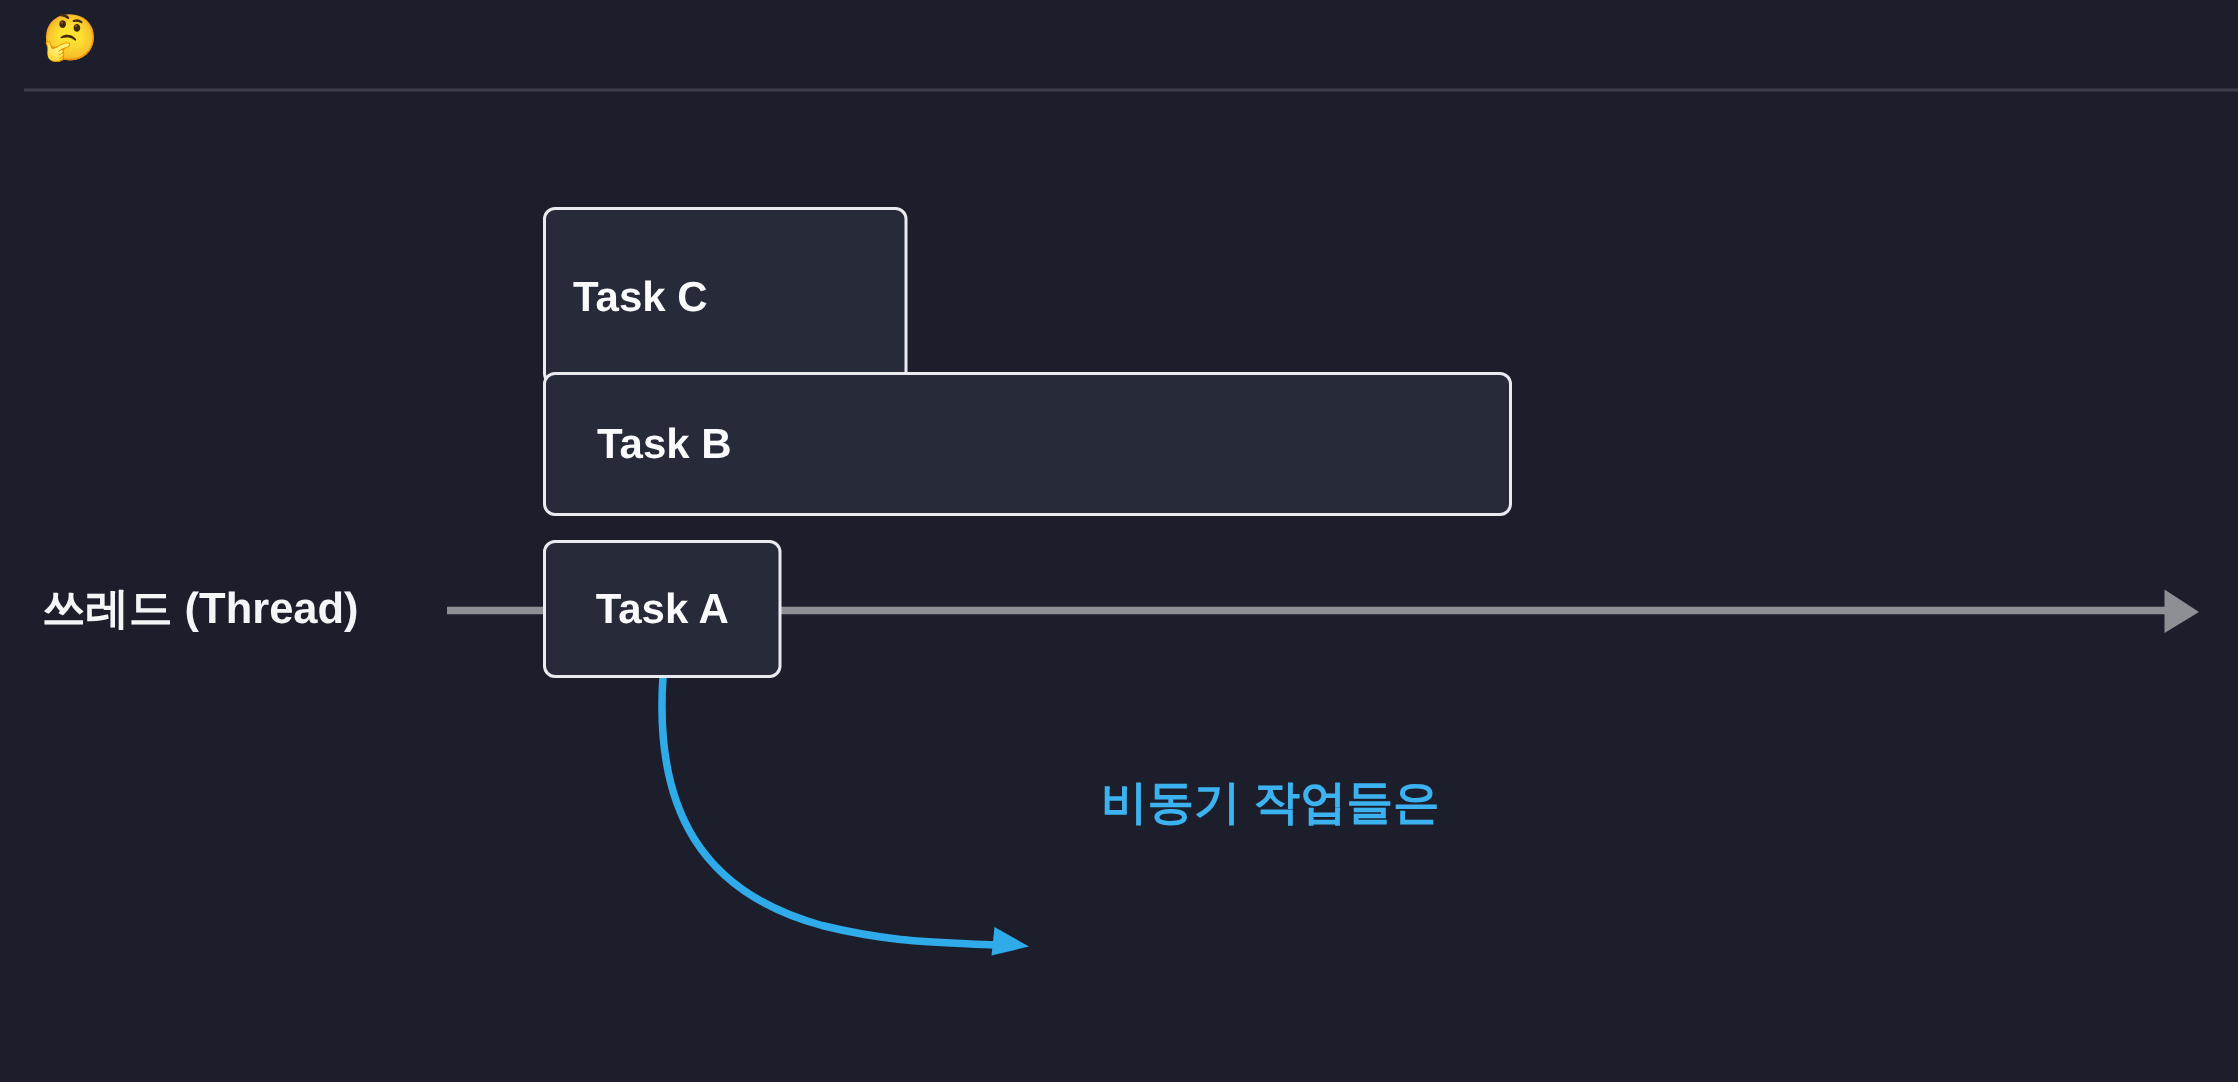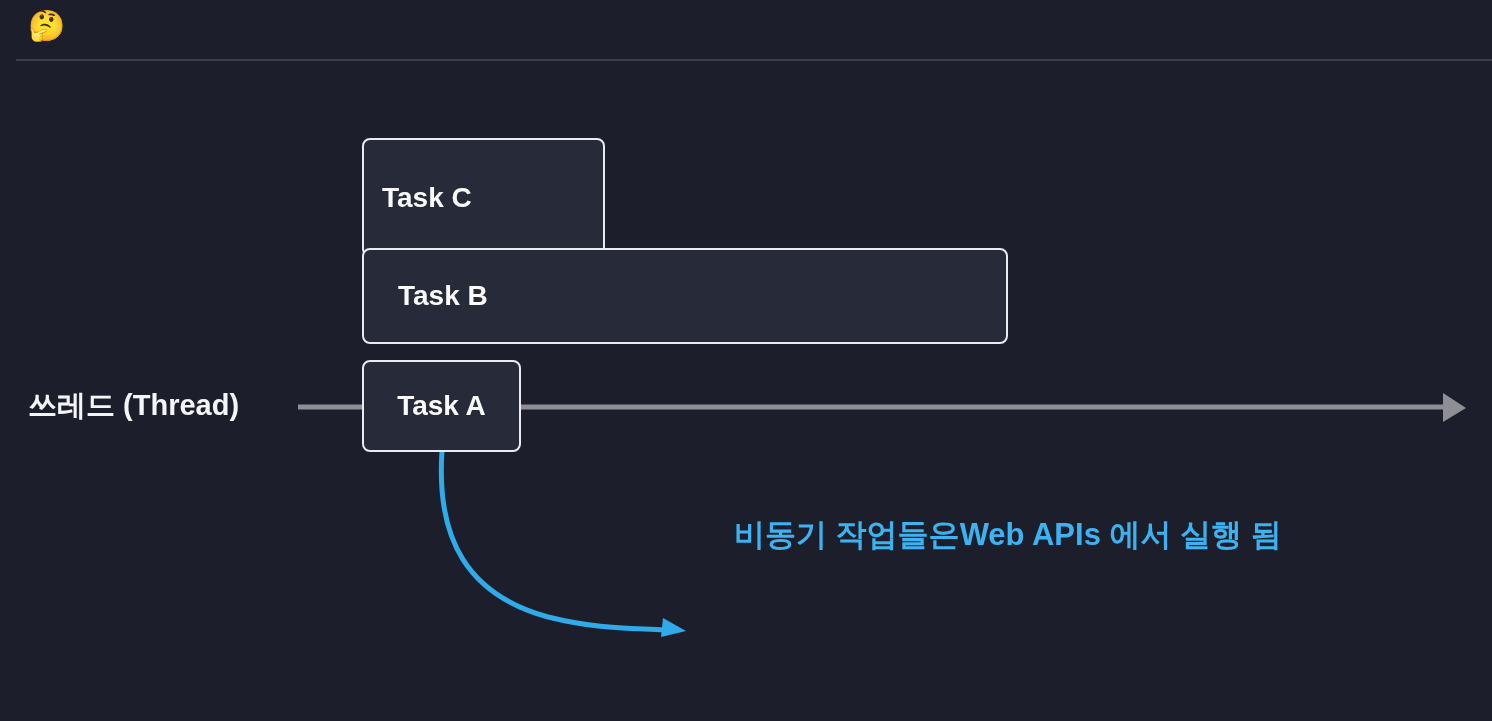--- a/index.html
+++ b/index.html
@@ -127,16 +127,15 @@
   </div>
   <div class="task-box task-b">
     <span class="task-label">Task B</span>
   </div>
   <div class="task-box task-a">
     <span class="task-label">Task A</span>
   </div>
 
   <div class="annotation">
     <span class="annotation-line">비동기 작업들은</span>
-    <span class="annotation-line">Web APIs 에서 실행 됨</span>
   </div>
 
 </div>
 
 </body></html>

